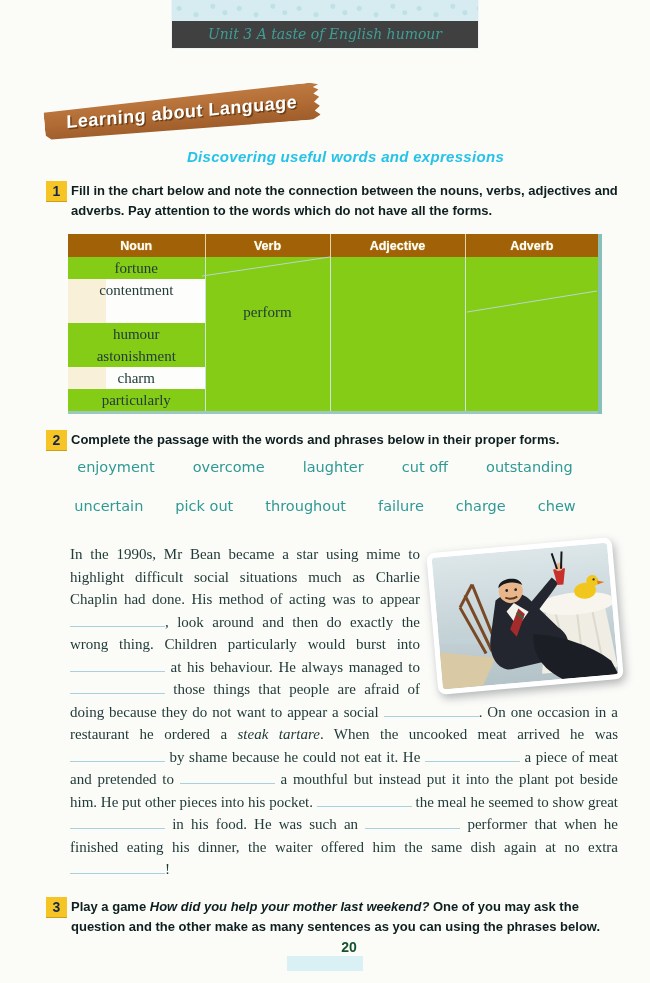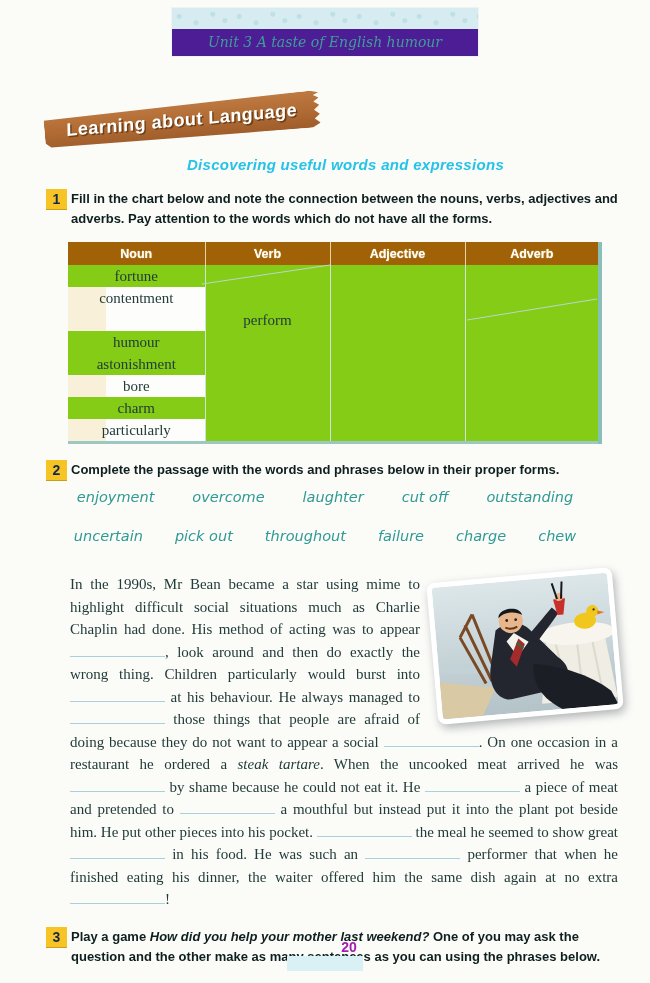--- a/index.html
+++ b/index.html
@@ -5,21 +5,21 @@
   html,body{margin:0;padding:0;}
   body{
     width:650px;height:983px;
     background:#fbfbf8;
     font-family:"Liberation Sans",sans-serif;
     color:#0e1f1f;
     overflow:hidden;
     position:relative;
   }
   
-  .unit-header{width:306px;margin:8px auto;background:#4c1d95;box-shadow:0 0 0 1px #eef3f3;}
+  .unit-header{width:306px;margin:0 auto;background:#404040;box-shadow:0 0 0 1px #eef3f3;}
   .unit-band{
     height:21px;
     background:
       radial-gradient(circle at 12% 40%, #bfe0e6 0 2px, transparent 3px),
       radial-gradient(circle at 40% 70%, #bfe0e6 0 2px, transparent 3px),
       radial-gradient(circle at 68% 30%, #bfe0e6 0 2px, transparent 3px),
       radial-gradient(circle at 88% 60%, #bfe0e6 0 2px, transparent 3px),
       #d6ecf0;
     background-size:60px 21px;
   }
@@ -76,21 +76,21 @@
   }
   table.word-table td:first-child{border-left:none;}
   table.word-table tr:nth-child(2) td:first-child,
   table.word-table tr:nth-child(3) td:first-child,
   table.word-table tr:nth-child(6) td:first-child,
   table.word-table tr:nth-child(8) td:first-child{
     background:linear-gradient(90deg,#f8f0d8 0 38px,#fdfdfb 38px);
   }
   .table-lines{position:absolute;left:0;top:0;pointer-events:none;}
   
-  .wordbank{margin-top:9px;text-align:center;font-style:italic;
+  .wordbank{margin-top:9px;text-align:center;
     font-family:"DejaVu Sans",sans-serif;font-size:14.5px;color:#2f9a94;}
   .wordbank .w{display:inline-block;margin:0 19px;}
   .wordbank.row2 .w{margin:14px 16px;}
   
   .passage{
     margin:15px 32px 0 70px;width:548px;
     font-family:"Liberation Serif",serif;font-size:15px;line-height:1.5;
     color:#223c3a;text-align:justify;
   }
   .passage .b{font-weight:normal;}
@@ -101,21 +101,21 @@
   }
   .photo{
     float:right;width:186px;height:142px;margin:2px 0 6px 12px;
     transform:rotate(-5deg);
     background:#fff;border-radius:8px;padding:5px;box-sizing:border-box;
     box-shadow:2px 4px 8px rgba(90,100,105,.45);
   }
   .photo svg{display:block;border-radius:4px;}
   
   .footer{position:absolute;left:0;right:0;bottom:12px;text-align:center;}
-  .page-number{font-weight:bold;font-size:14px;color:#a21caf;padding-left:48px;}
+  .page-number{font-weight:bold;font-size:14px;color:#14532d;padding-left:48px;}
   .footer-band{width:76px;height:15px;background:#d9f1f4;margin:1px auto 0;}
 </style>
 </head>
 <body>
 
 <header class="unit-header">
   <div class="unit-band"></div>
   <div class="unit-title">Unit 3  A taste of English humour</div>
 </header>
 
@@ -174,26 +174,20 @@
           <td></td>
           <td></td>
         </tr>
         <tr>
           <td>astonishment</td>
           <td></td>
           <td></td>
           <td></td>
         </tr>
         <tr>
-          <td>bore</td>
-          <td></td>
-          <td></td>
-          <td></td>
-        </tr>
-        <tr>
           <td>charm</td>
           <td></td>
           <td></td>
           <td></td>
         </tr>
         <tr>
           <td>particularly</td>
           <td></td>
           <td></td>
           <td></td>

